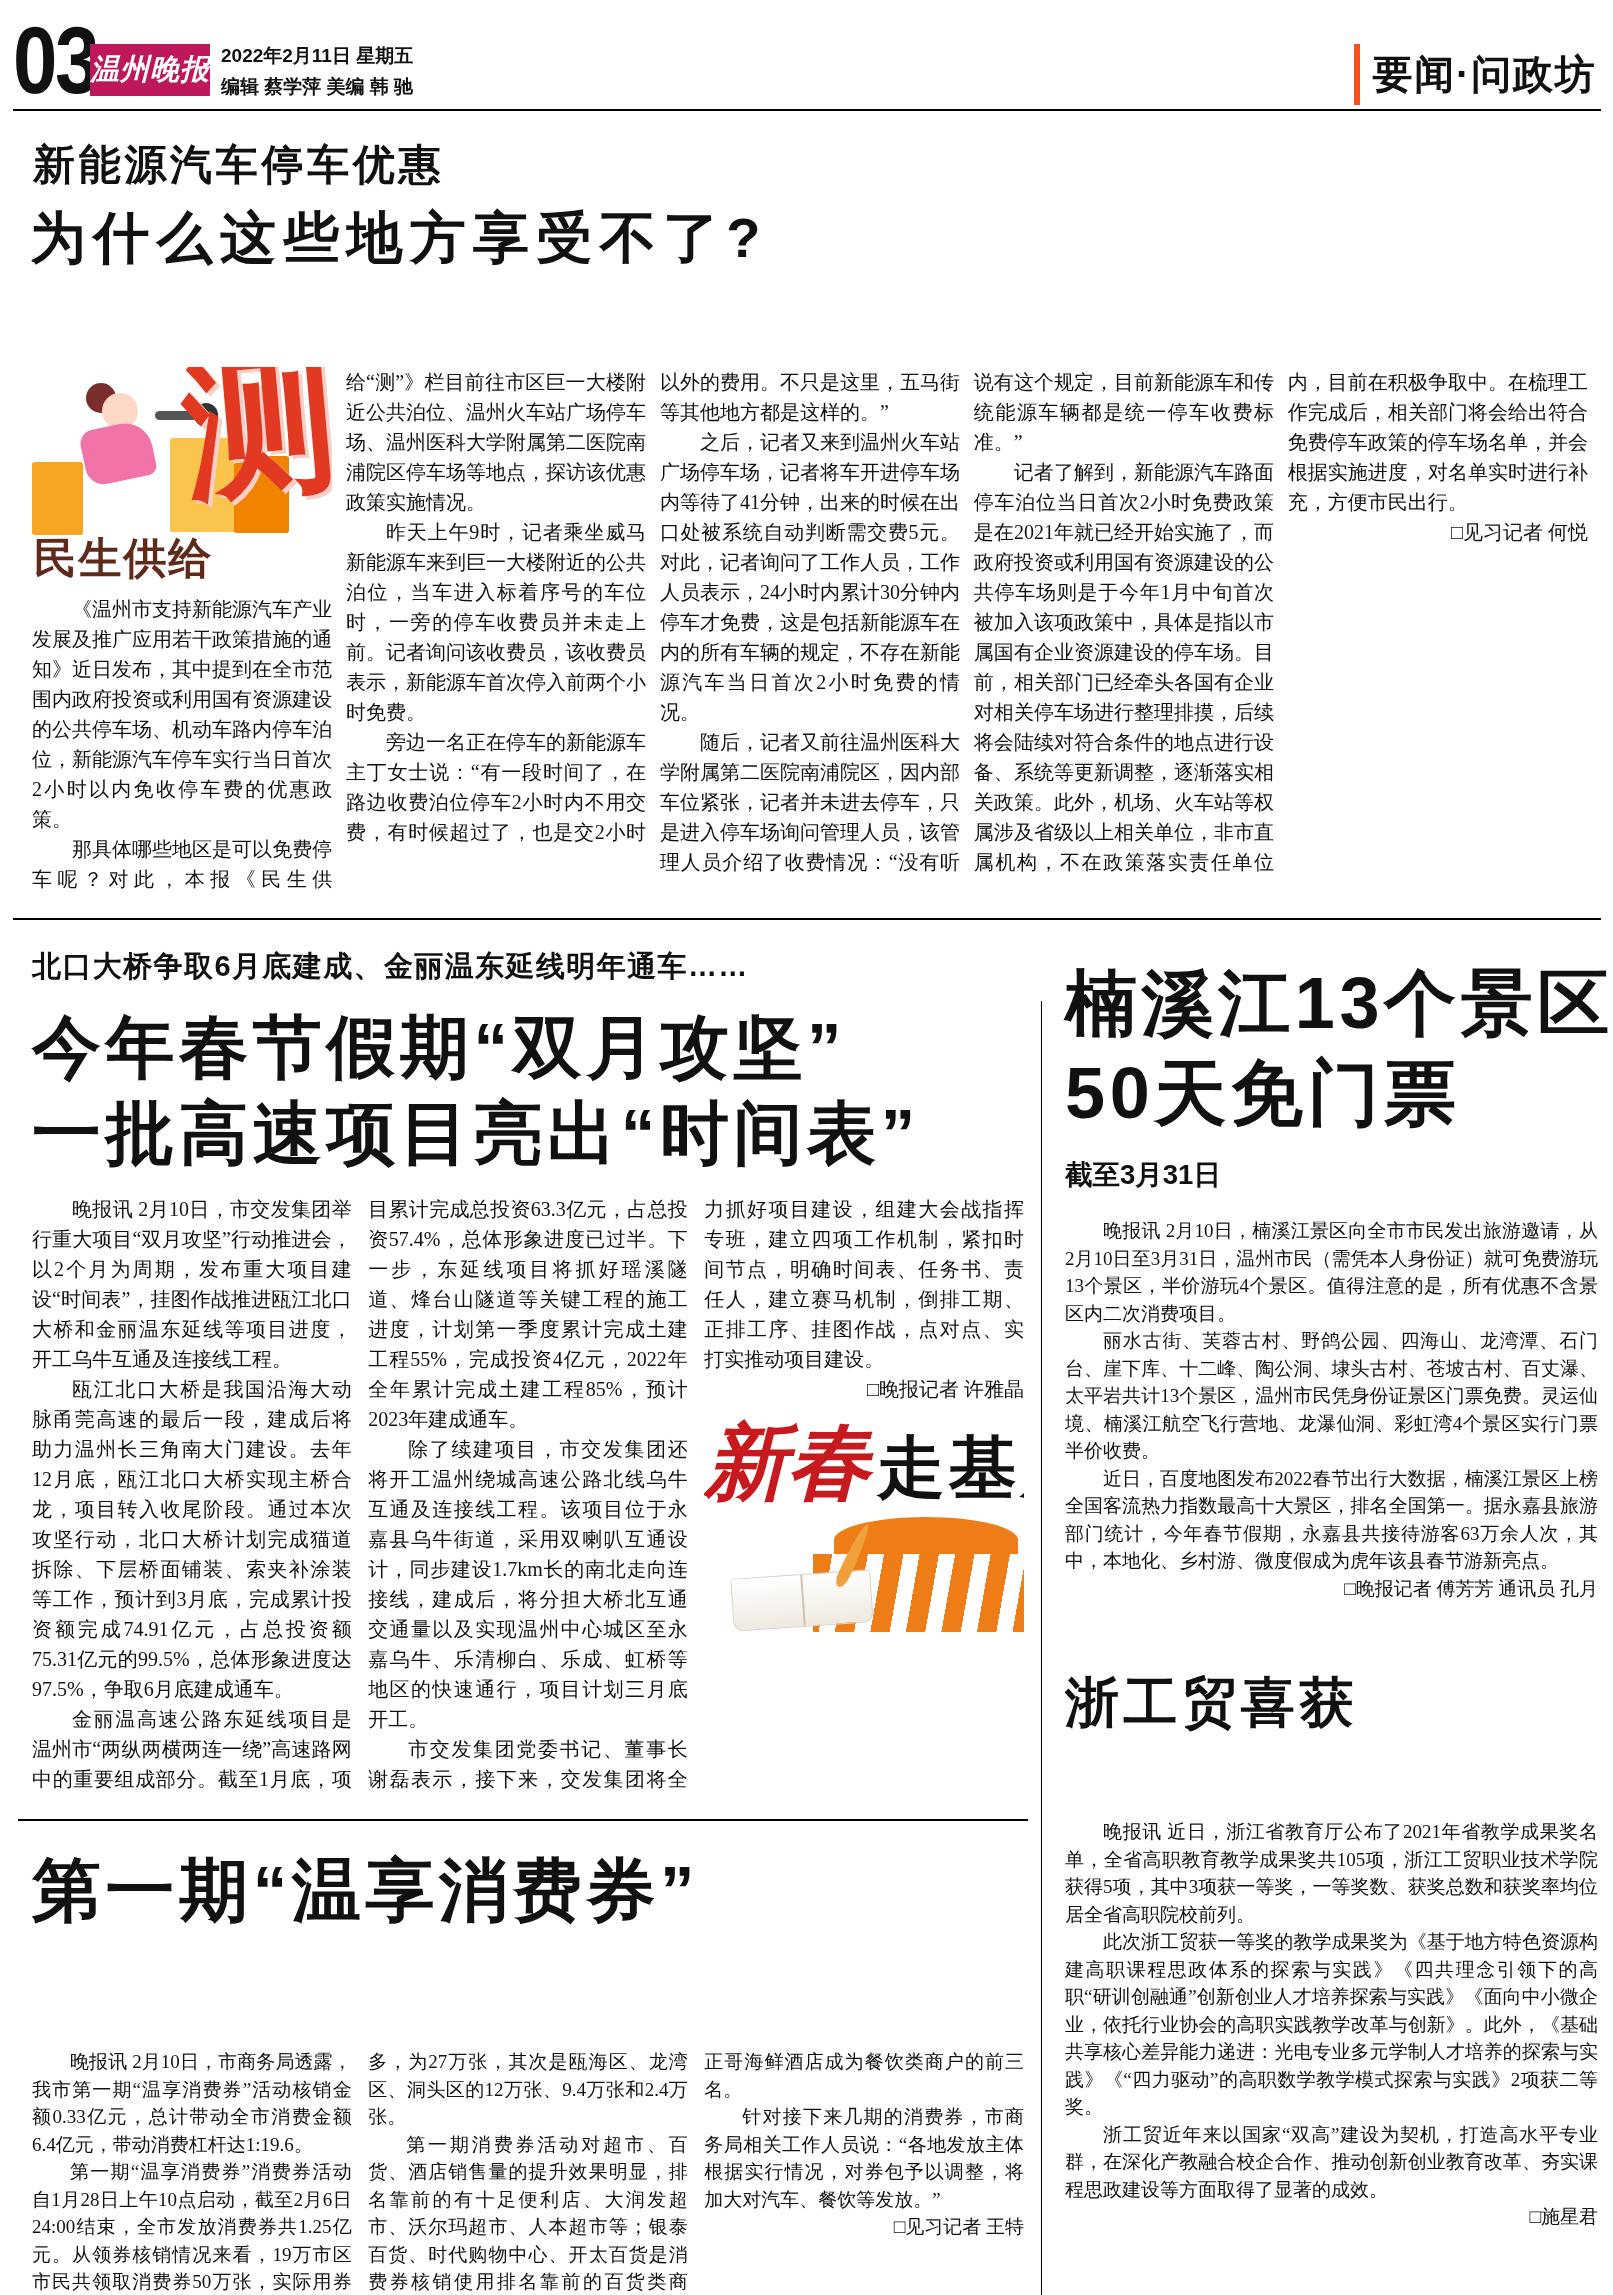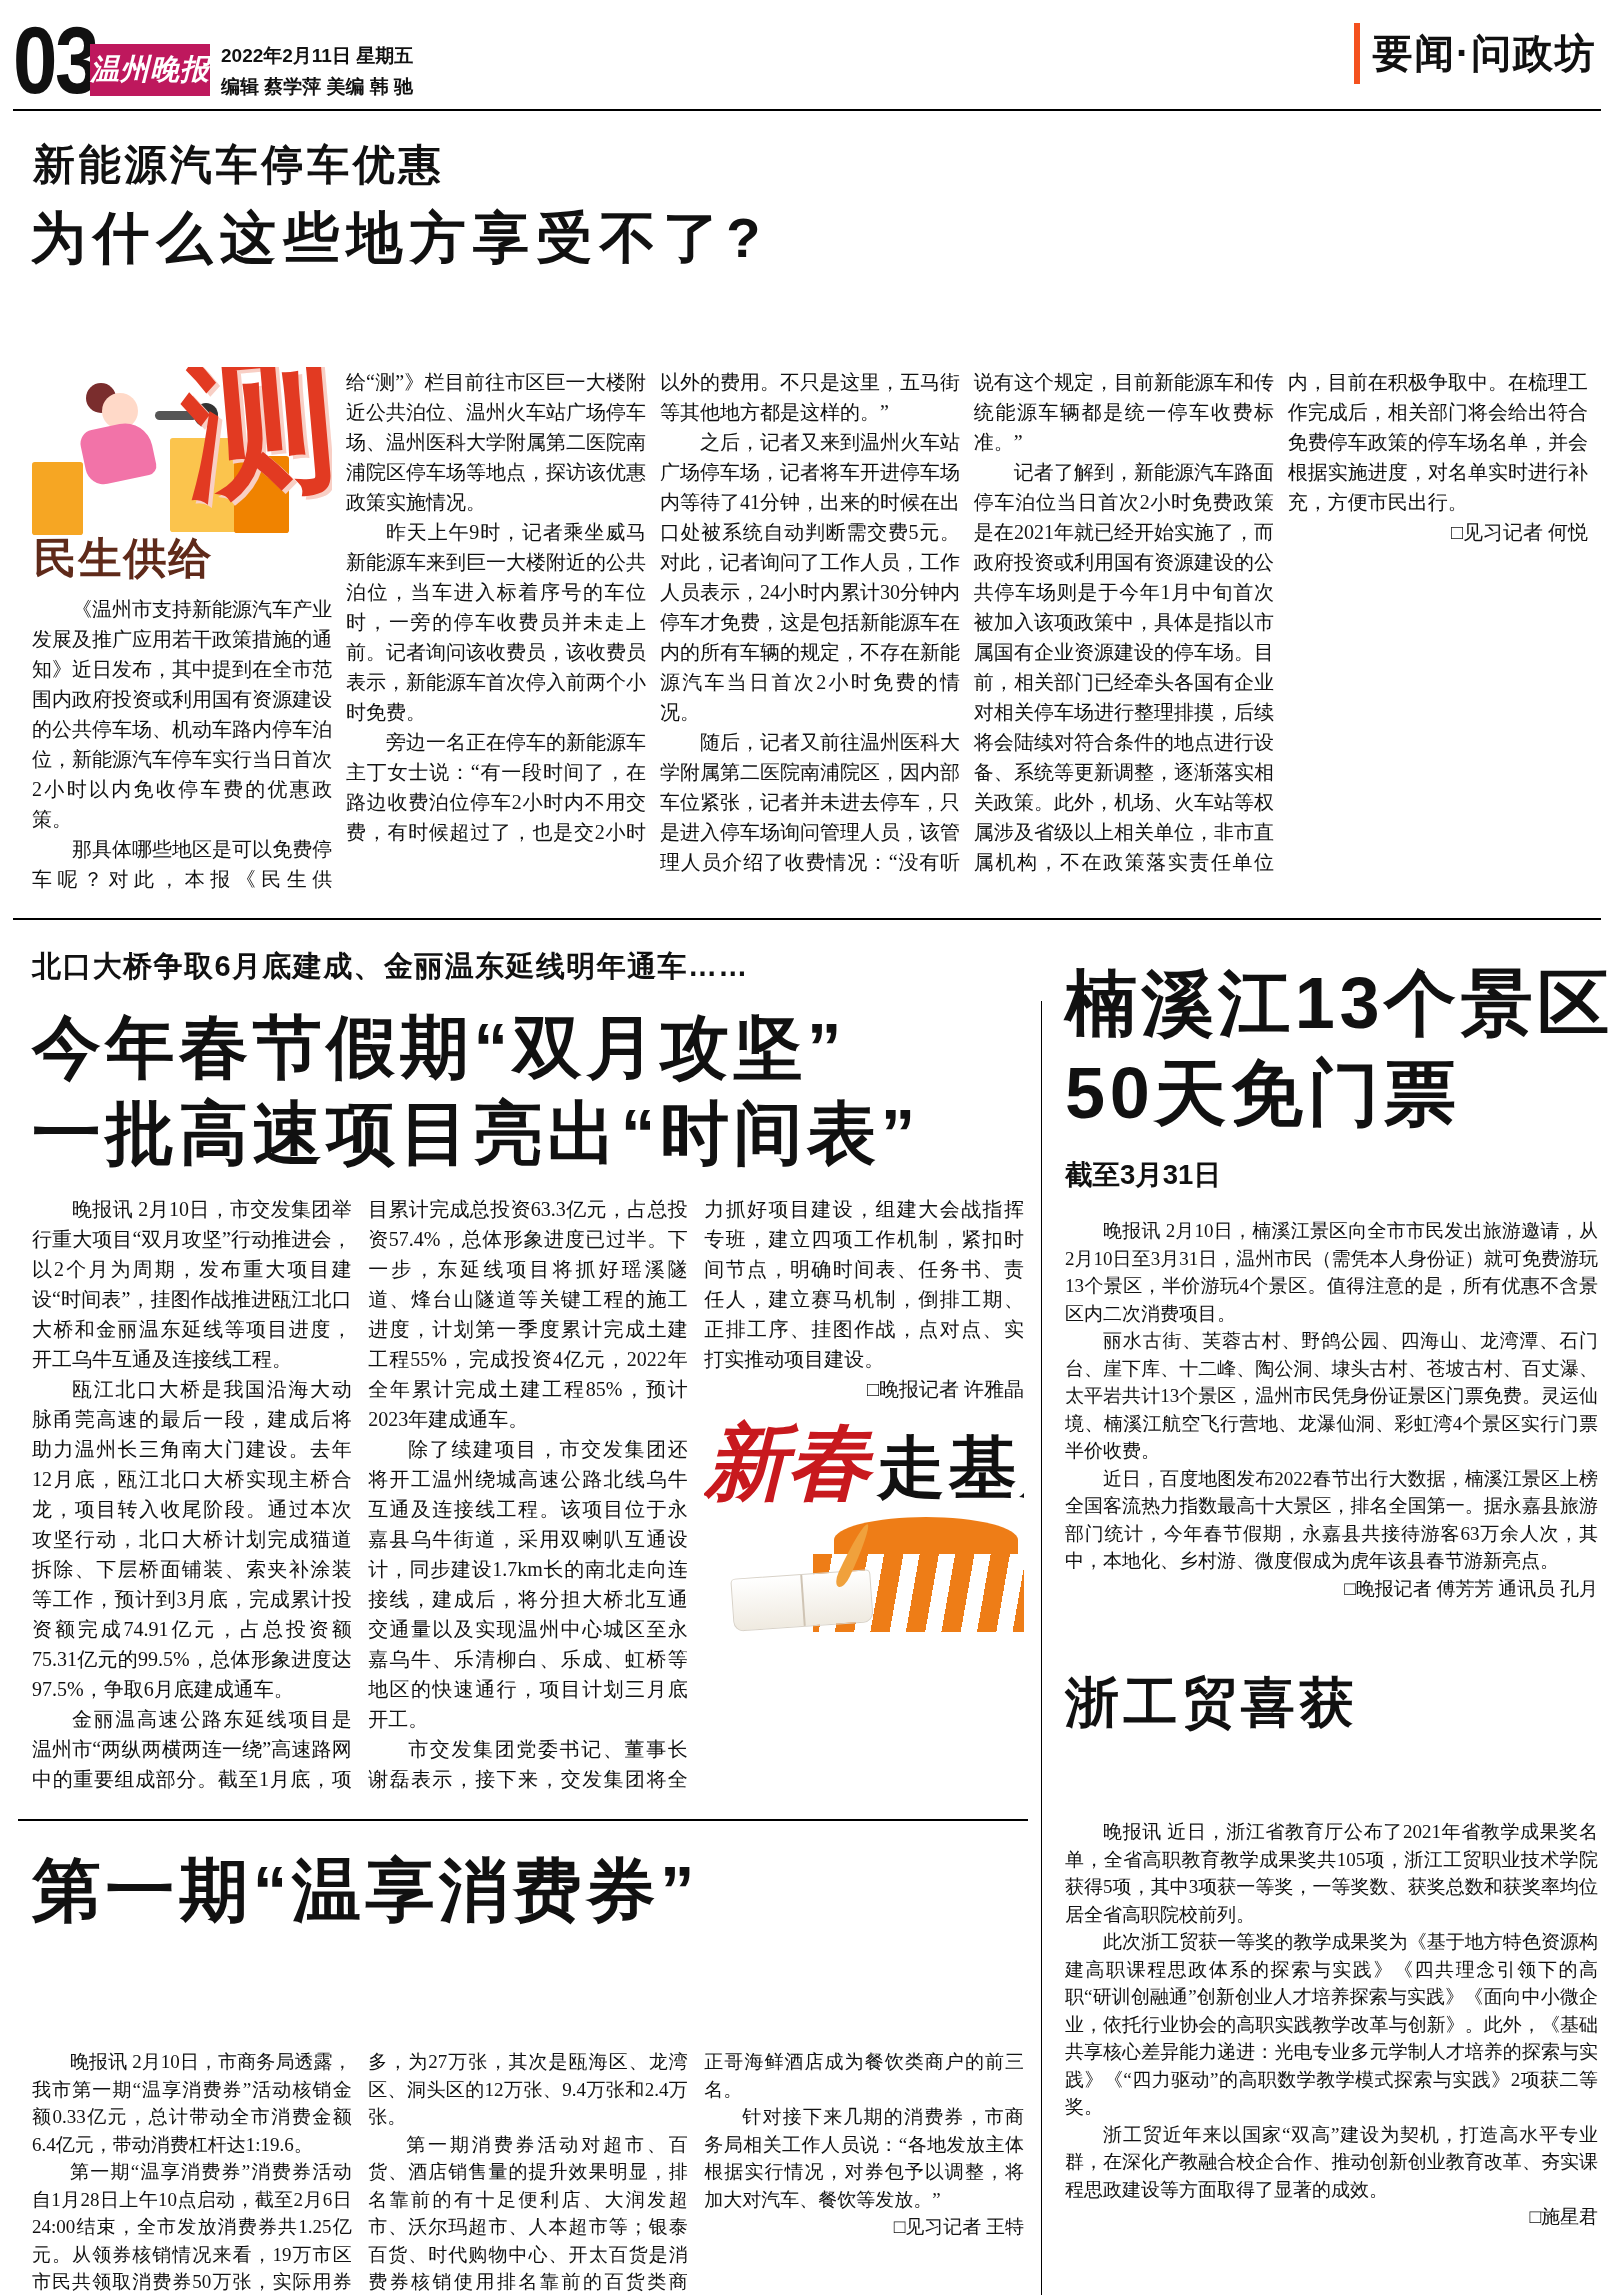--- a/index.html
+++ b/index.html
@@ -8,21 +8,21 @@
   .sans{font-family:"Liberation Sans","DejaVu Sans",sans-serif;}
   .abs{position:absolute;}
 
   
   .page-number{left:13px;top:13.8px;font-size:94px;font-weight:700;line-height:1;
                letter-spacing:-2.8px;transform:scaleX(.85);transform-origin:left top;}
   .masthead{left:90px;top:44px;width:120px;height:52px;background:#be185d;color:#fff;
             display:flex;align-items:center;justify-content:center;font-size:29px;font-weight:700;
             font-style:italic;letter-spacing:0.9px;}
   .dateblock{left:221px;top:40px;font-size:19px;line-height:1.65;font-weight:600;}
-  .section-wrap{right:17.4px;top:23px;display:flex;align-items:center;gap:12px;}
+  .section-wrap{right:17.4px;top:44px;display:flex;align-items:center;gap:12px;}
   .section-bar{width:6.9px;height:61px;background:#f4511e;}
   .section-label{font-size:40px;font-weight:700;letter-spacing:1.8px;}
   .rule{background:#000;}
 
   
   .kicker{font-weight:700;}
   .headline{font-weight:700;line-height:1.25;letter-spacing:4.6px;white-space:nowrap;}
   .bodycol{text-align:justify;overflow:hidden;column-fill:auto;}
   .bodycol p{margin:0;text-indent:2em;}
   .byline{text-align:right;text-indent:0 !important;}

